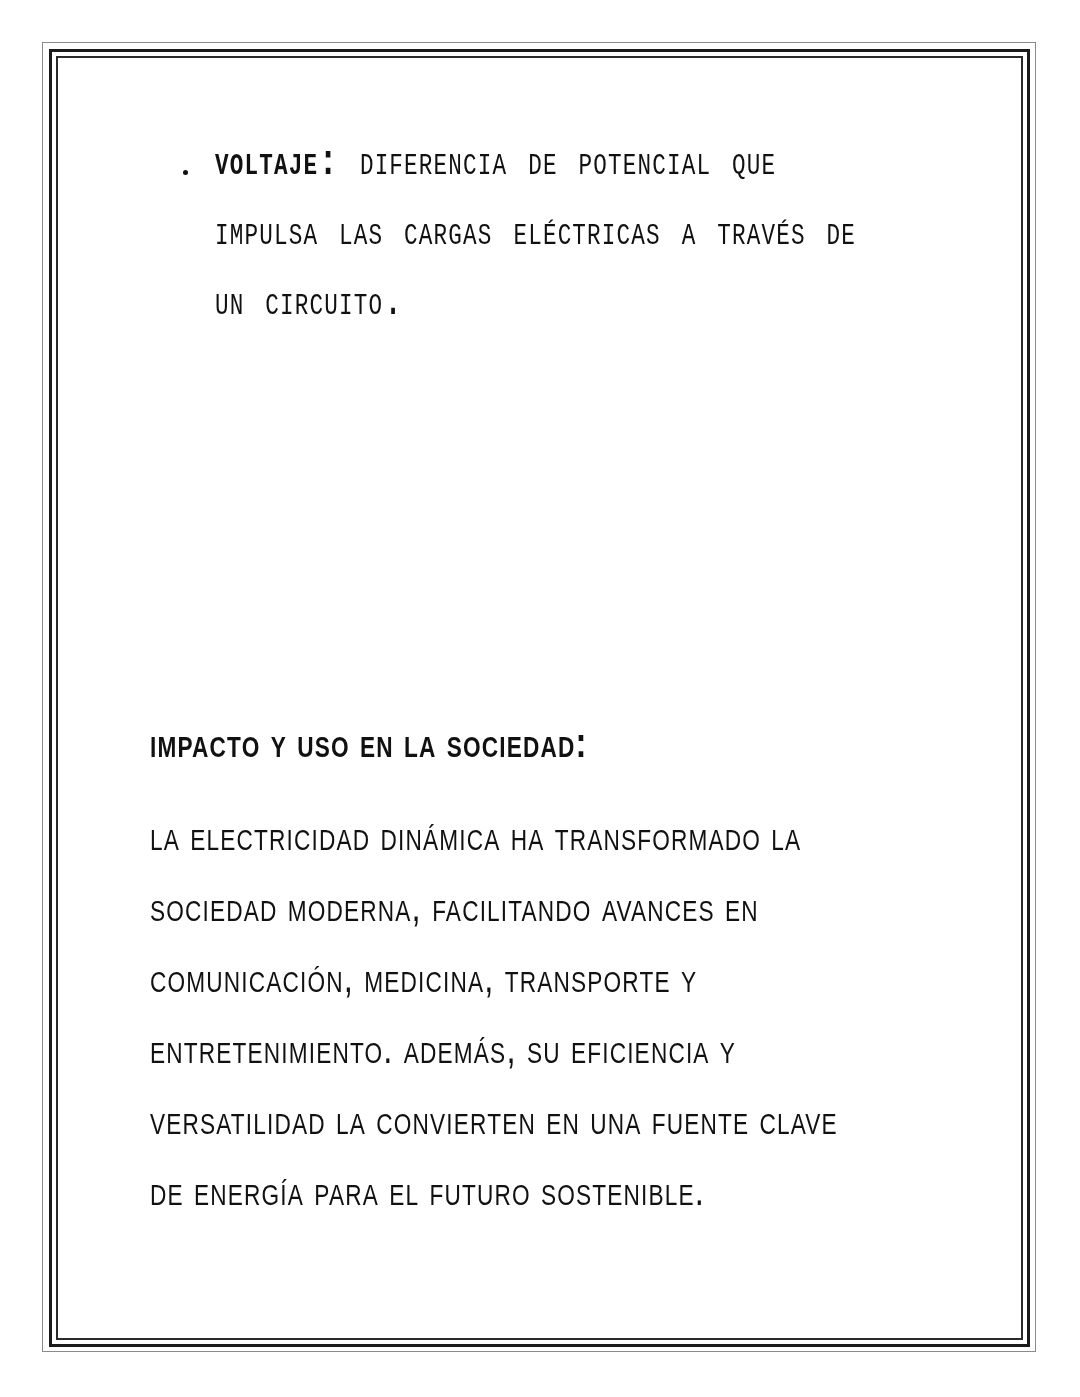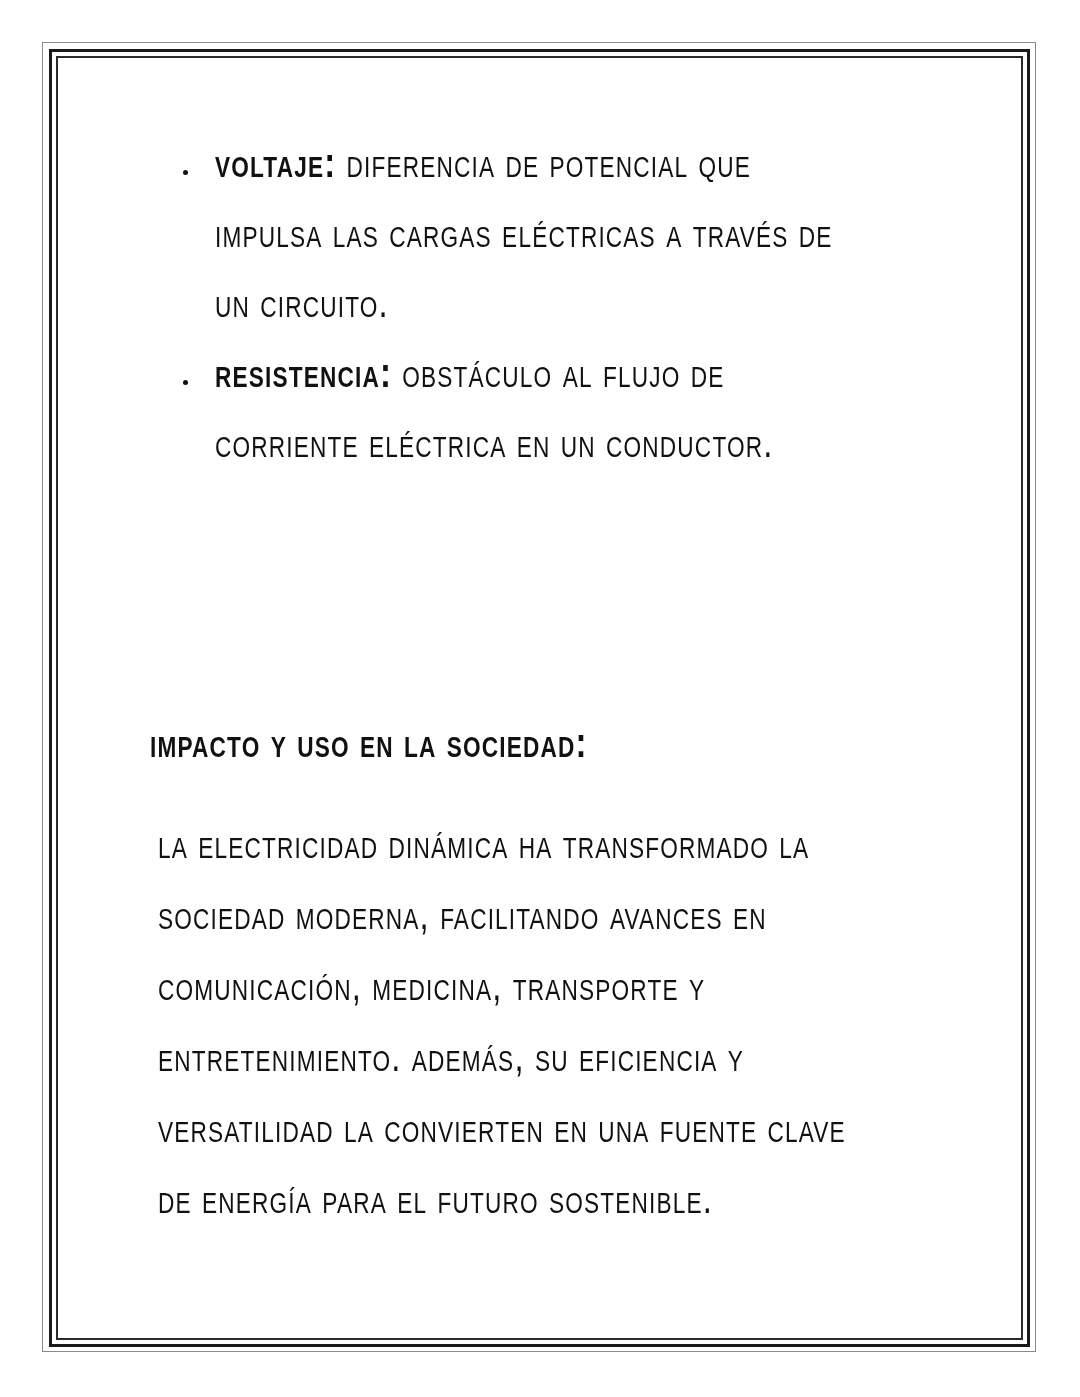--- a/index.html
+++ b/index.html
@@ -54,20 +54,21 @@
       left: 175px;
       top: 128px;
       margin: 0;
       padding: 0;
       list-style: none;
     }
     .bullet-item {
       position: relative;
       padding-left: 40px;
       margin: 0;
+      font-family: Liberation Mono, monospace;
     }
     .bullet-dot {
       position: absolute;
       left: 8px;
       width: 5px; height: 5px;
       border-radius: 50%;
       background: #111;
     }
     .line {
       display: block;
@@ -85,21 +86,21 @@
       height: 70px;
       line-height: 70px;
       font-size: 42px;
       font-weight: bold;
       margin: 0;
     }
     .paragraph {
       position: absolute;
       left: 150px;
       top: 800px;
-      margin: 8px;
+      margin: 0;
     }
     .paragraph .line {
       height: 71px;
       line-height: 71px;
     }
   </style>
 </head>
 <body>
 
 <div class="frame-outer"></div>
@@ -111,28 +112,20 @@
   <ul class="bullets">
     <li class="bullet-item">
       <span class="bullet-dot" style="top:42px;"></span>
       <span class="line hand">
         <span class="term">Voltaje:</span>
         <span>Diferencia de potencial que</span>
       </span>
       <span class="line hand">impulsa las cargas eléctricas a través de</span>
       <span class="line hand">un circuito.</span>
     </li>
-    <li class="bullet-item">
-      <span class="bullet-dot" style="top:42px;"></span>
-      <span class="line hand">
-        <span class="term">Resistencia:</span>
-        <span>Obstáculo al flujo de</span>
-      </span>
-      <span class="line hand">corriente eléctrica en un conductor.</span>
-    </li>
   </ul>
 
   <h2 class="section-heading hand">Impacto y Uso en la Sociedad:</h2>
 
   <div class="paragraph">
     <span class="line hand">La electricidad dinámica ha transformado la</span>
     <span class="line hand">sociedad moderna,  facilitando avances en</span>
     <span class="line hand">comunicación,  medicina,  transporte y</span>
     <span class="line hand">entretenimiento. Además,  su eficiencia y</span>
     <span class="line hand">versatilidad la convierten en una fuente clave</span>

